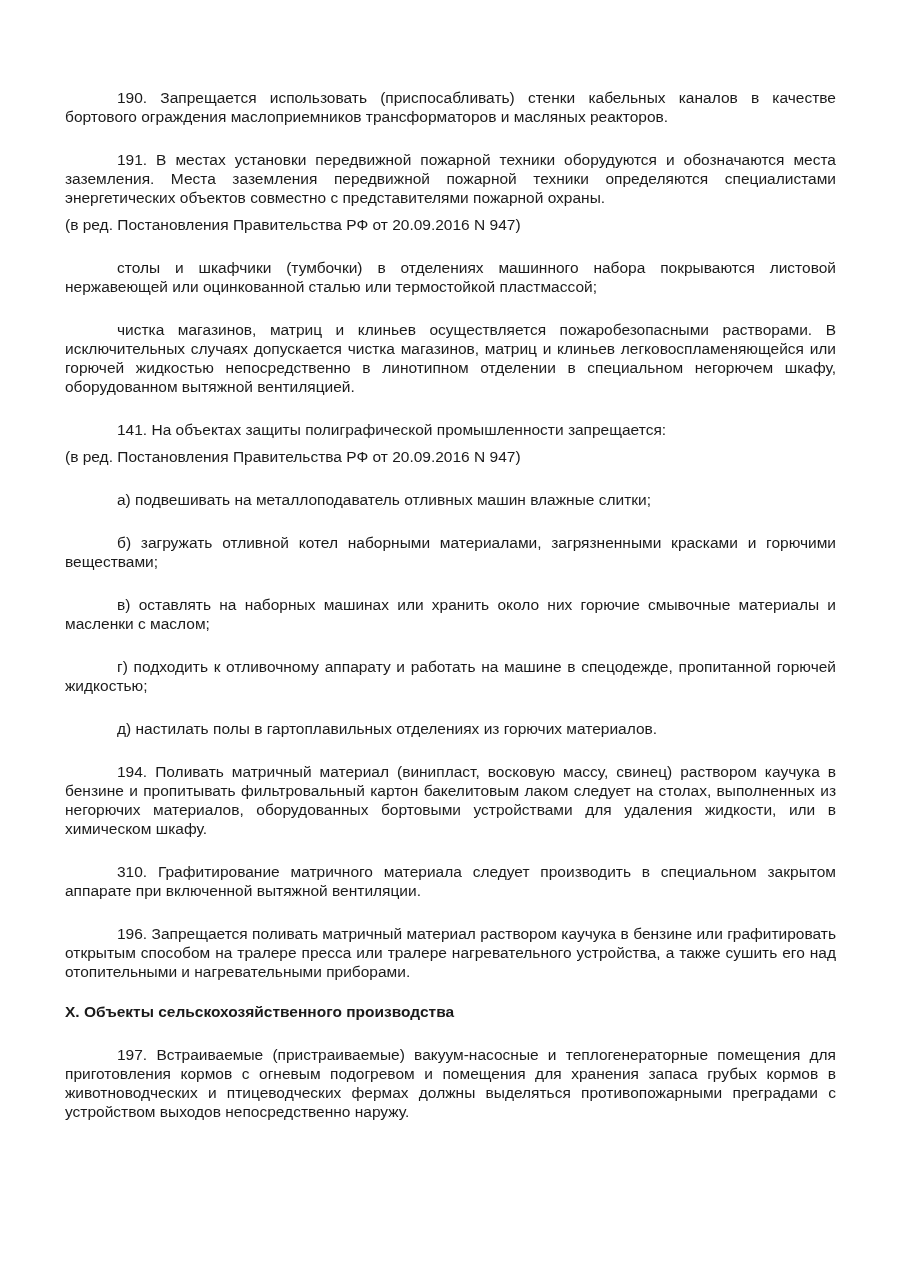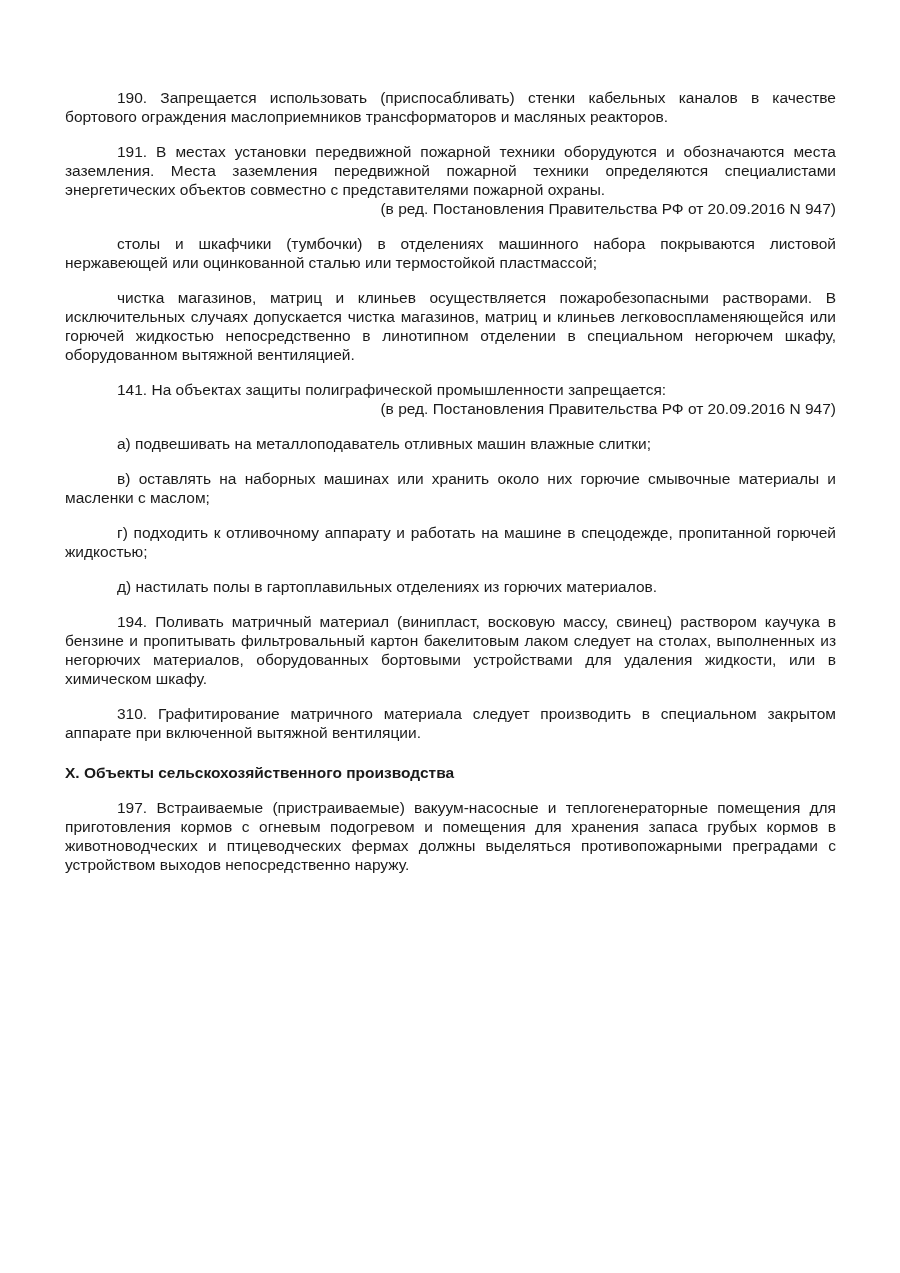--- a/index.html
+++ b/index.html
@@ -20,50 +20,52 @@
     line-height: 19px;
     color: #1a1a1a;
   }
   .doc-body p {
     margin: 0;
     padding: 0;
     text-align: justify;
   }
   .doc-body p.body {
     text-indent: 52px;
-    margin-top: 16px;
+    margin-top: 24px;
   }
   .doc-body p.body:first-child {
     margin-top: 0;
   }
   .doc-body p.note {
     text-indent: 0;
-    margin-top: 0;
-    text-align: right;
+    margin-top: 8px;
+    text-align: left;
   }
   .doc-body p.heading {
     text-indent: 0;
     margin-top: 21px;
     font-weight: bold;
   }
 </style>
 </head>
 <body>
 
 <div class="page">
   <div class="doc-body" id="doc-body">
       <p class="body">190. Запрещается использовать (приспосабливать) стенки кабельных каналов в качестве бортового ограждения маслоприемников трансформаторов и масляных реакторов.</p>
       <p class="body">191. В местах установки передвижной пожарной техники оборудуются и обозначаются места заземления. Места заземления передвижной пожарной техники определяются специалистами энергетических объектов совместно с представителями пожарной охраны.</p>
       <p class="note">(в ред. Постановления Правительства РФ от 20.09.2016 N 947)</p>
       <p class="body">столы и шкафчики (тумбочки) в отделениях машинного набора покрываются листовой нержавеющей или оцинкованной сталью или термостойкой пластмассой;</p>
       <p class="body">чистка магазинов, матриц и клиньев осуществляется пожаробезопасными растворами. В исключительных случаях допускается чистка магазинов, матриц и клиньев легковоспламеняющейся или горючей жидкостью непосредственно в линотипном отделении в специальном негорючем шкафу, оборудованном вытяжной вентиляцией.</p>
       <p class="body">141. На объектах защиты полиграфической промышленности запрещается:</p>
       <p class="note">(в ред. Постановления Правительства РФ от 20.09.2016 N 947)</p>
       <p class="body">а) подвешивать на металлоподаватель отливных машин влажные слитки;</p>
+      <p class="body">б) загружать отливной котел наборными материалами, загрязненными красками и горючими веществами;</p>
       <p class="body">в) оставлять на наборных машинах или хранить около них горючие смывочные материалы и масленки с маслом;</p>
       <p class="body">г) подходить к отливочному аппарату и работать на машине в спецодежде, пропитанной горючей жидкостью;</p>
       <p class="body">д) настилать полы в гартоплавильных отделениях из горючих материалов.</p>
       <p class="body">194. Поливать матричный материал (винипласт, восковую массу, свинец) раствором каучука в бензине и пропитывать фильтровальный картон бакелитовым лаком следует на столах, выполненных из негорючих материалов, оборудованных бортовыми устройствами для удаления жидкости, или в химическом шкафу.</p>
       <p class="body">310. Графитирование матричного материала следует производить в специальном закрытом аппарате при включенной вытяжной вентиляции.</p>
+      <p class="body">196. Запрещается поливать матричный материал раствором каучука в бензине или графитировать открытым способом на тралере пресса или тралере нагревательного устройства, а также сушить его над отопительными и нагревательными приборами.</p>
       <p class="heading">X. Объекты сельскохозяйственного производства</p>
       <p class="body">197. Встраиваемые (пристраиваемые) вакуум-насосные и теплогенераторные помещения для приготовления кормов с огневым подогревом и помещения для хранения запаса грубых кормов в животноводческих и птицеводческих фермах должны выделяться противопожарными преградами с устройством выходов непосредственно наружу.</p>
     </div>
 </div>
 
 </body></html>

